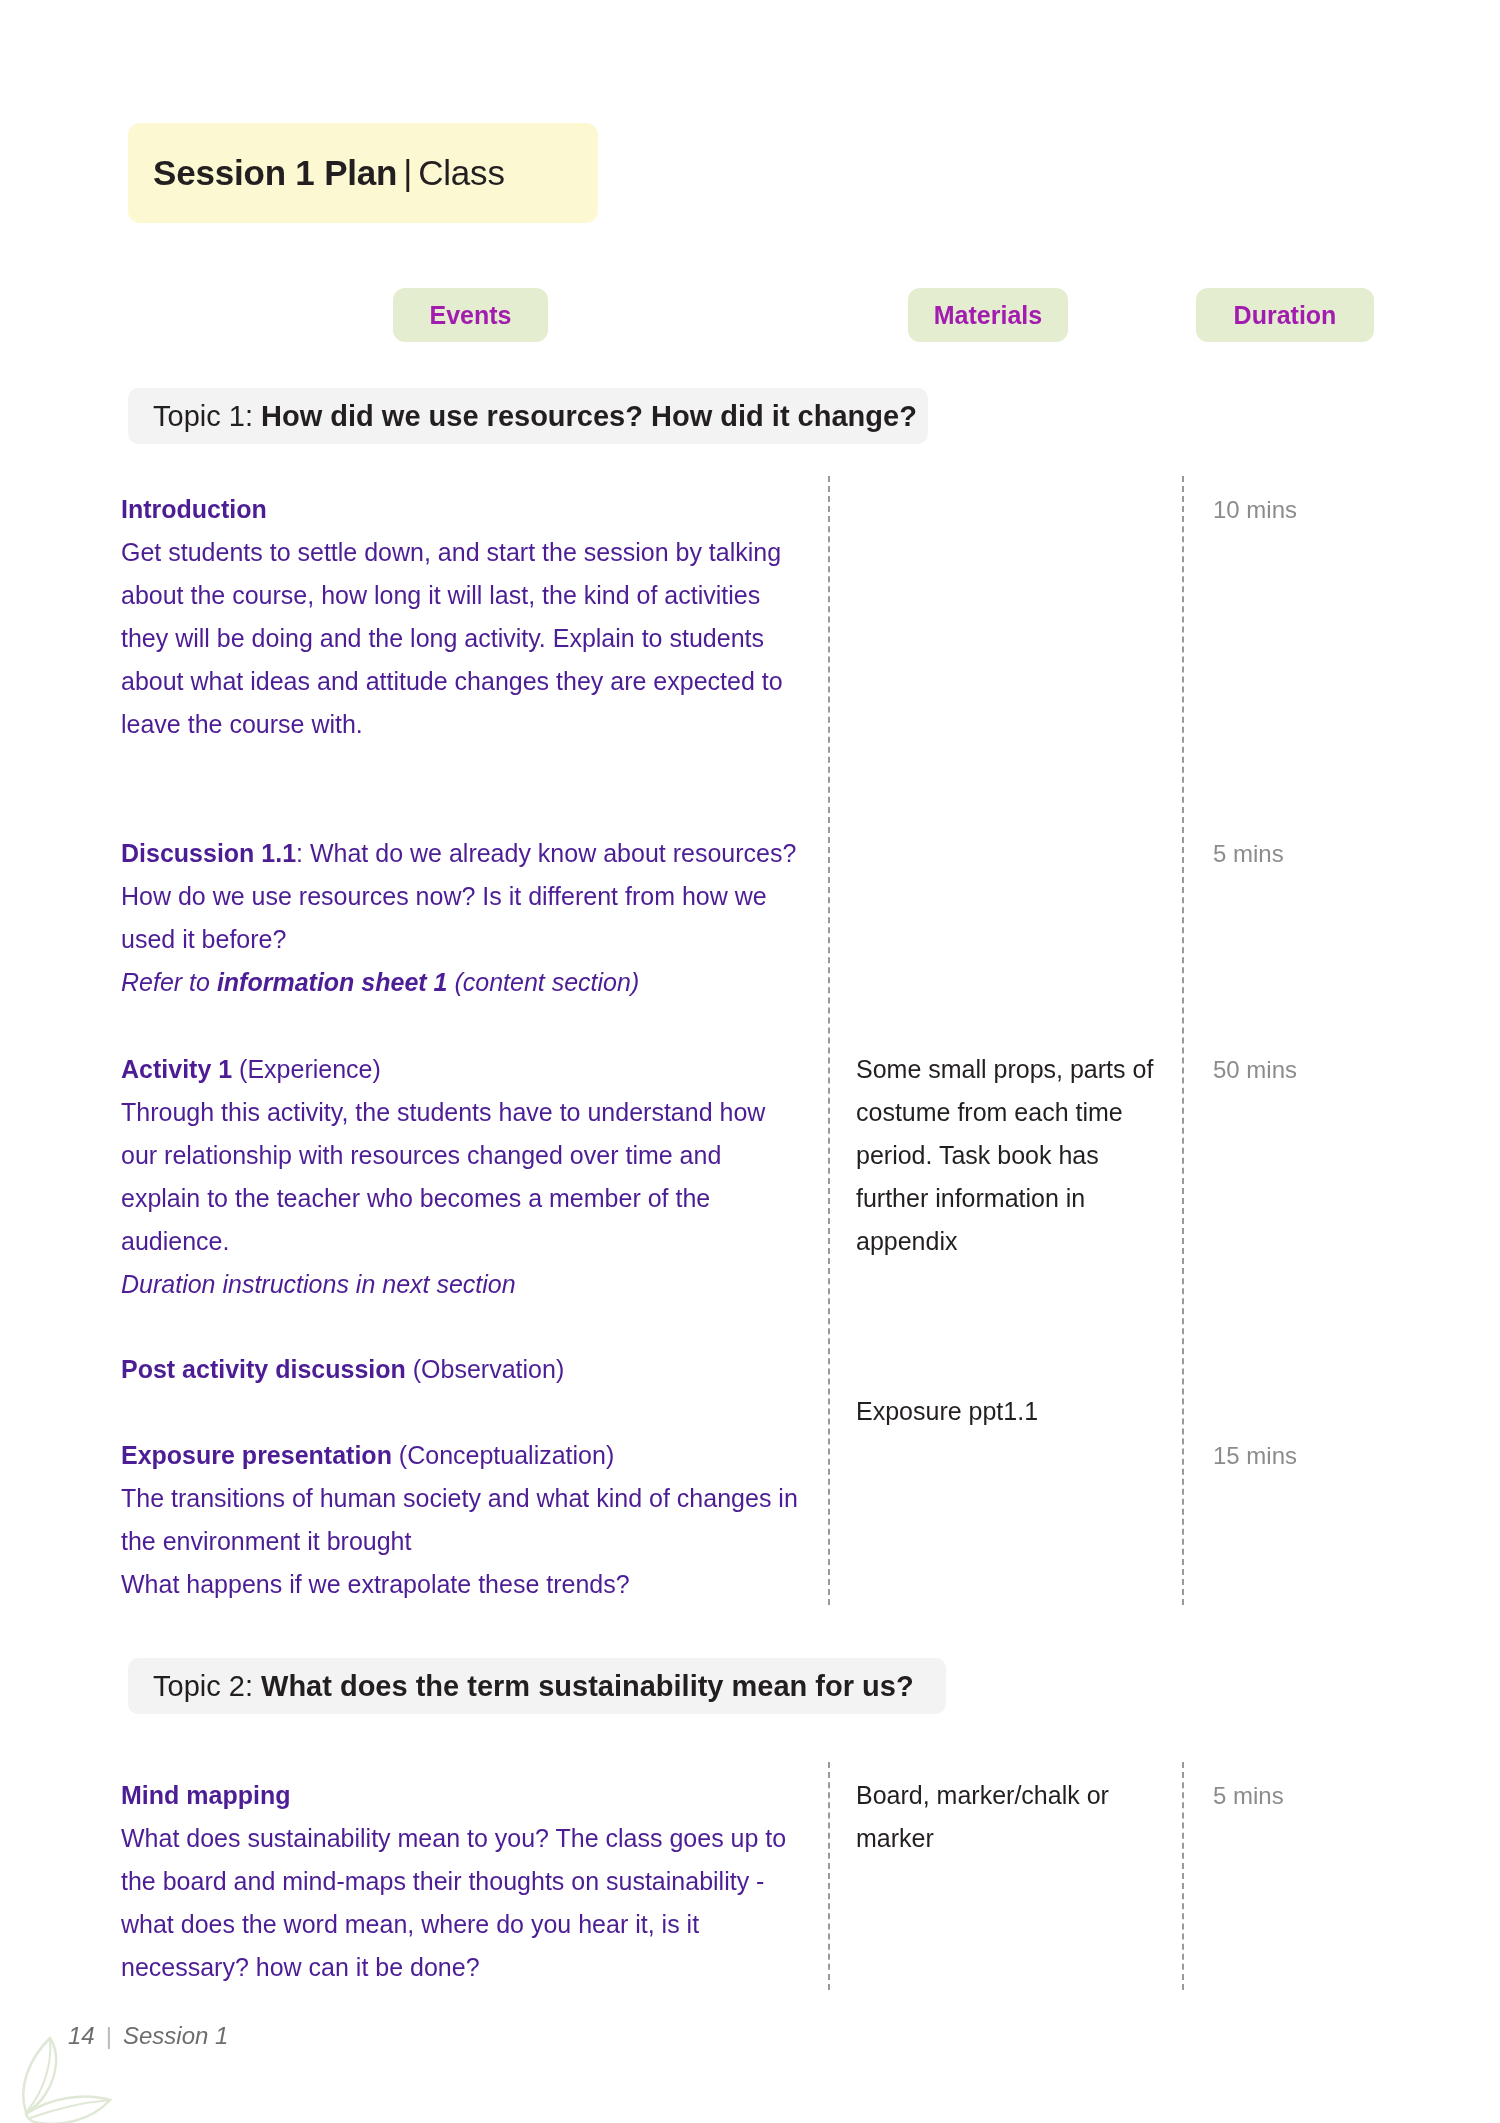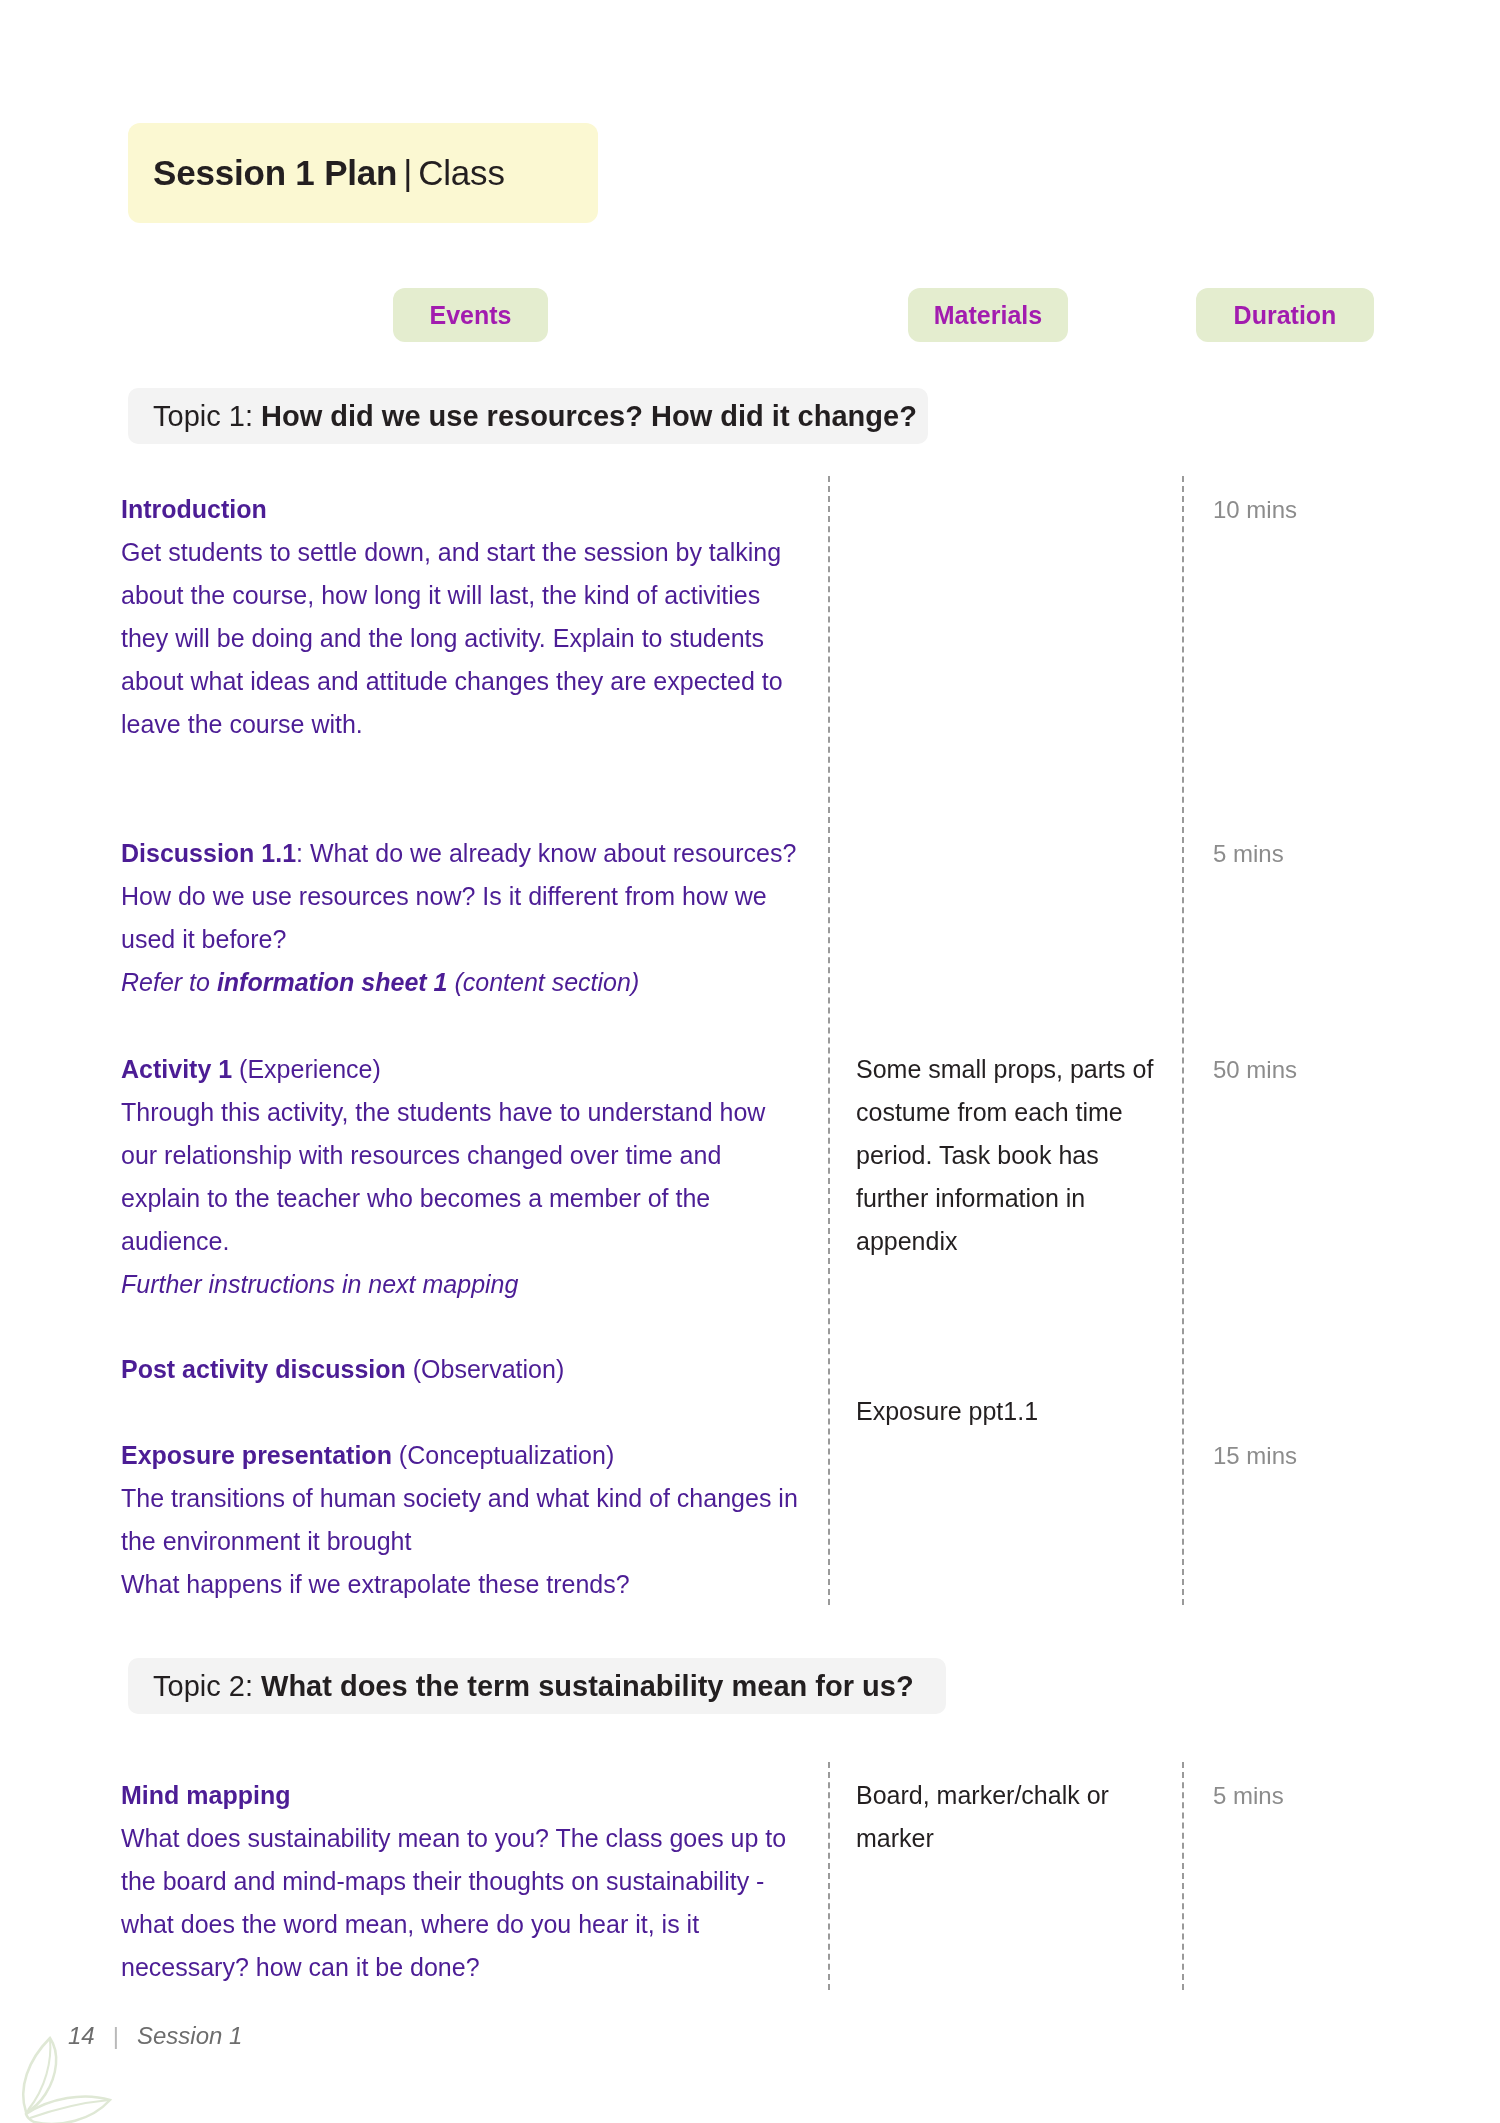--- a/index.html
+++ b/index.html
@@ -137,21 +137,21 @@
   
   .footer {
     position: absolute;
     left: 68px;
     top: 2022px;
     font-size: 24px;
     font-style: italic;
     color: #6d6d6d;
     display: flex;
     align-items: center;
-    gap: 18px;
+    gap: 11px;
     white-space: nowrap;
   }
   .footer .bar { color: #b9b9b9; font-style: normal; }
   .leaf {
     position: absolute;
     left: 6px;
     top: 2030px;
     width: 140px;
     height: 105px;
     pointer-events: none;
@@ -187,21 +187,21 @@
 
   <div class="ev" id="ev-disc">
     <b>Discussion 1.1</b><span>: What do we already know about resources? How do we use resources now? Is it different from how we used it before?</span><br>
     <span class="it">Refer to </span><span class="bit">information sheet 1</span><span class="it"> (content section)</span>
   </div>
   <div class="dur" id="dur-disc">5 mins</div>
 
   <div class="ev" id="ev-act1">
     <b>Activity 1</b><span> (Experience)</span><br>
     <span>Through this activity, the students have to understand how our relationship with resources changed over time and explain to the teacher who becomes a member of the audience.</span><br>
-    <span class="it">Further instructions in next mapping</span>
+    <span class="it">Duration instructions in next section</span>
   </div>
   <div class="mat" id="mat-act1">Some small props, parts of costume from each time period. Task book has further information in appendix</div>
   <div class="dur" id="dur-act1">50 mins</div>
 
   <div class="ev" id="ev-post">
     <b>Post activity discussion</b><span> (Observation)</span>
   </div>
   <div class="mat" id="mat-post">Exposure ppt1.1</div>
 
   <div class="ev" id="ev-expo">

